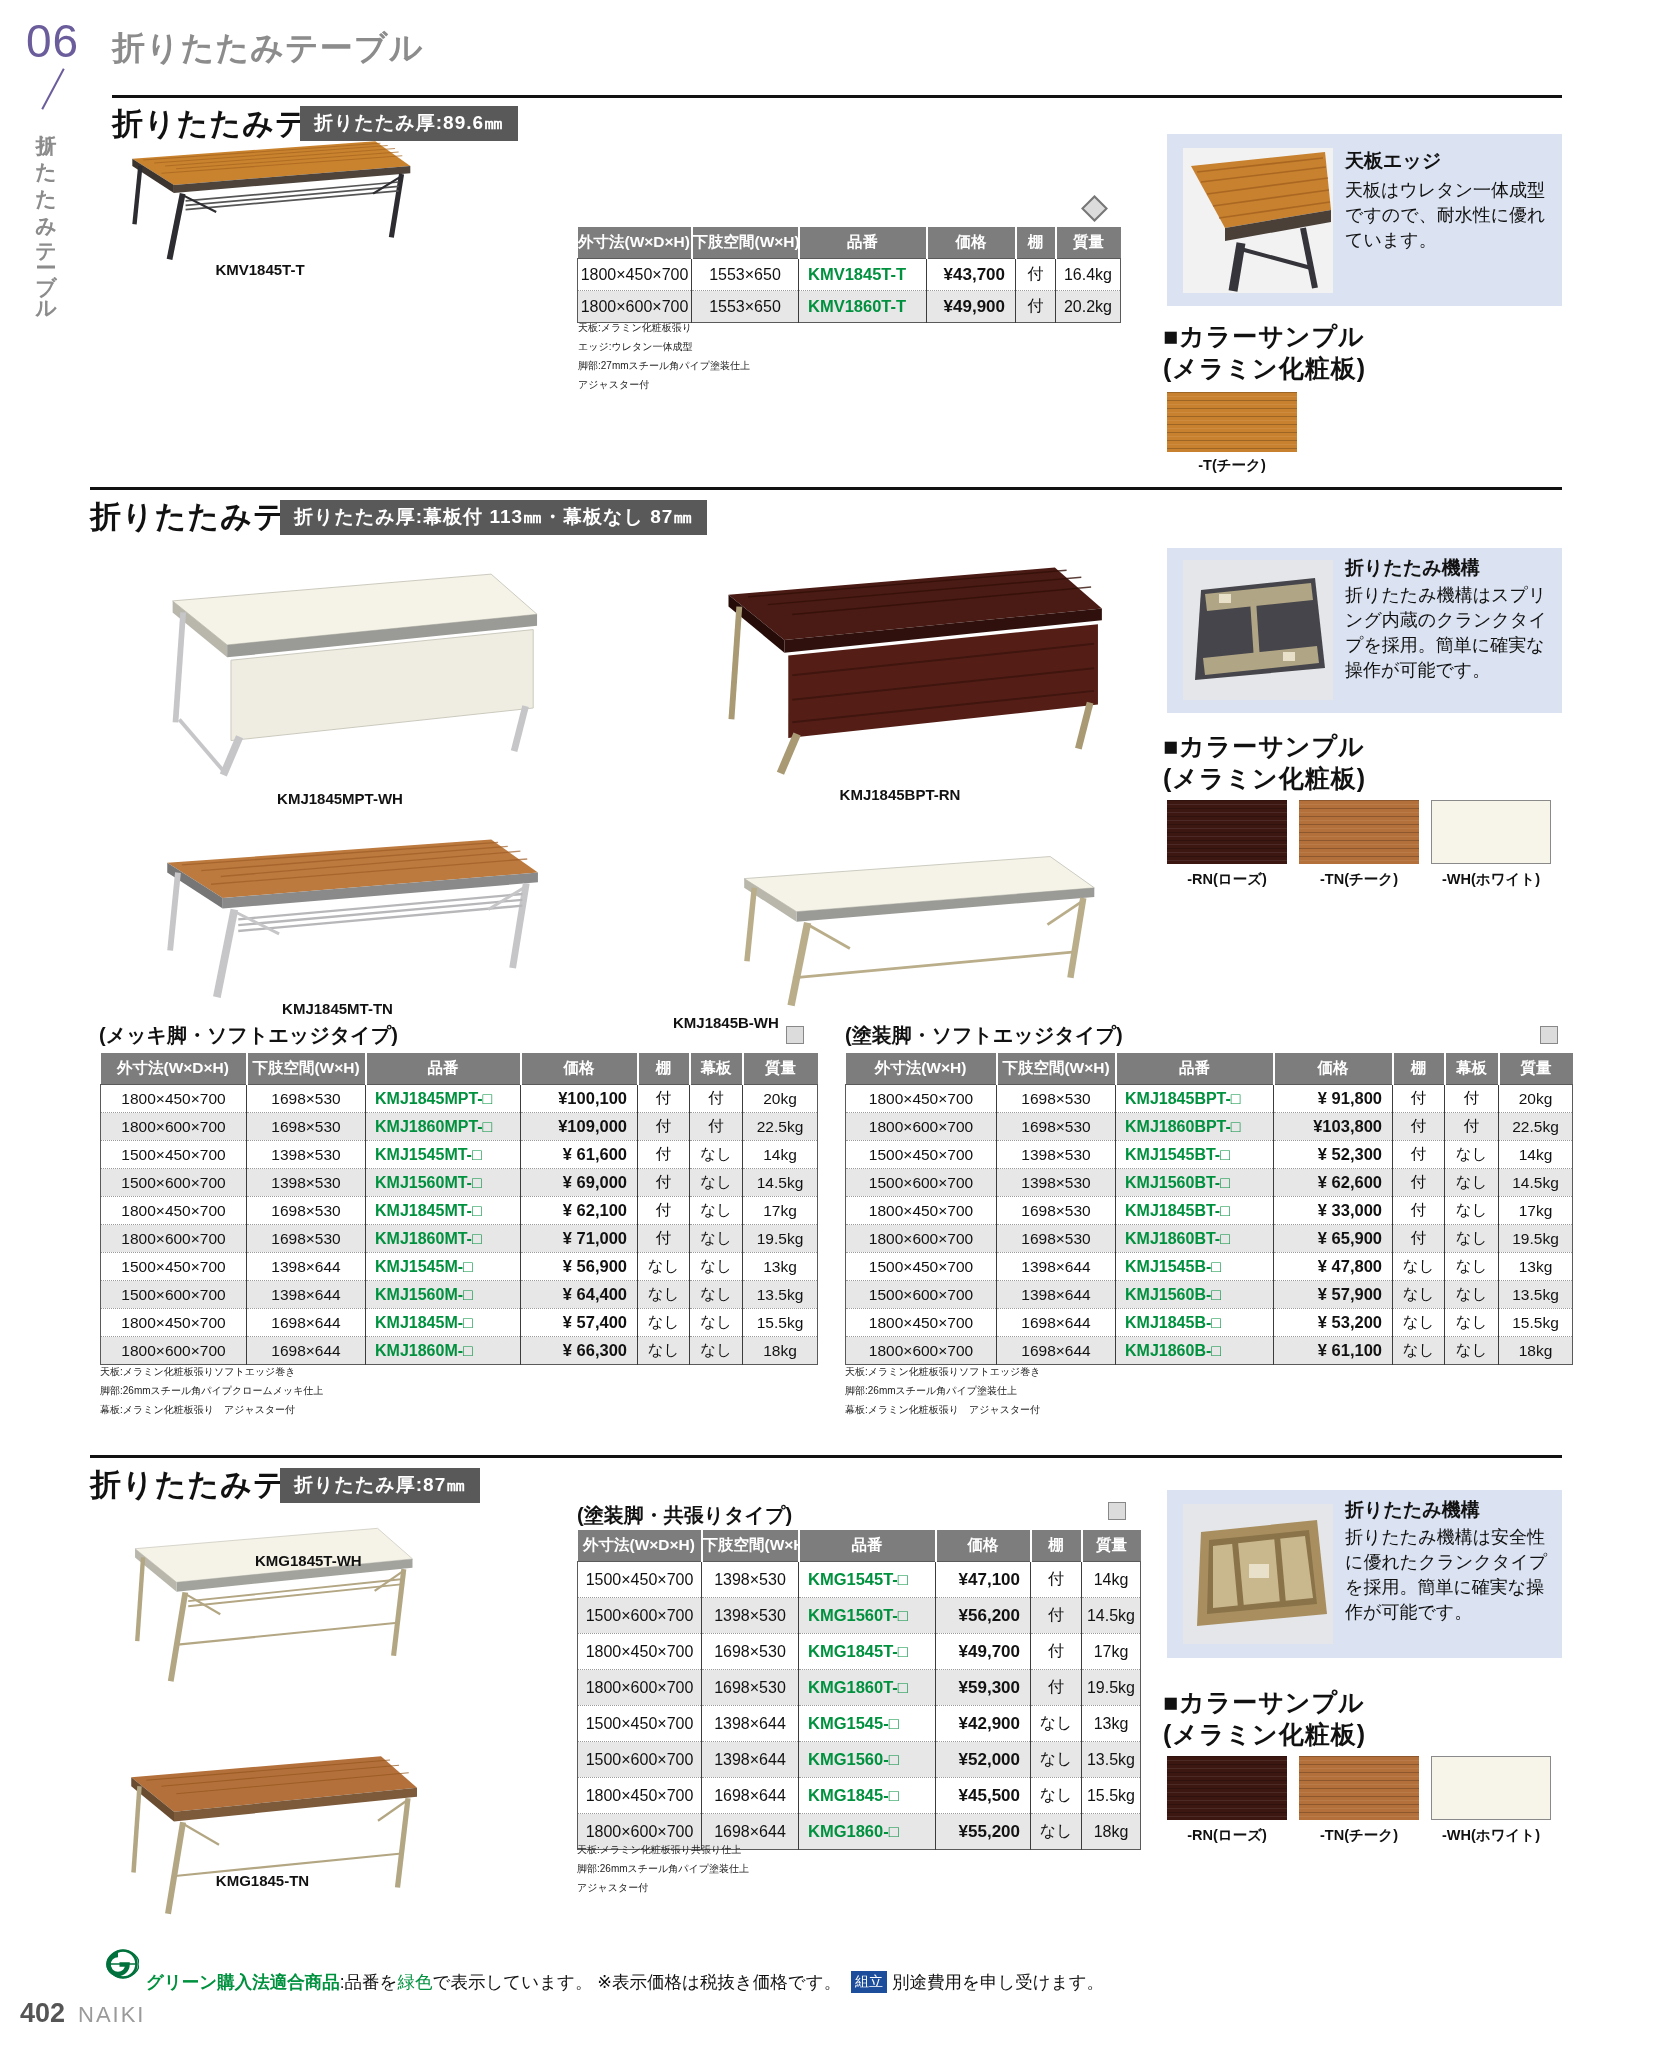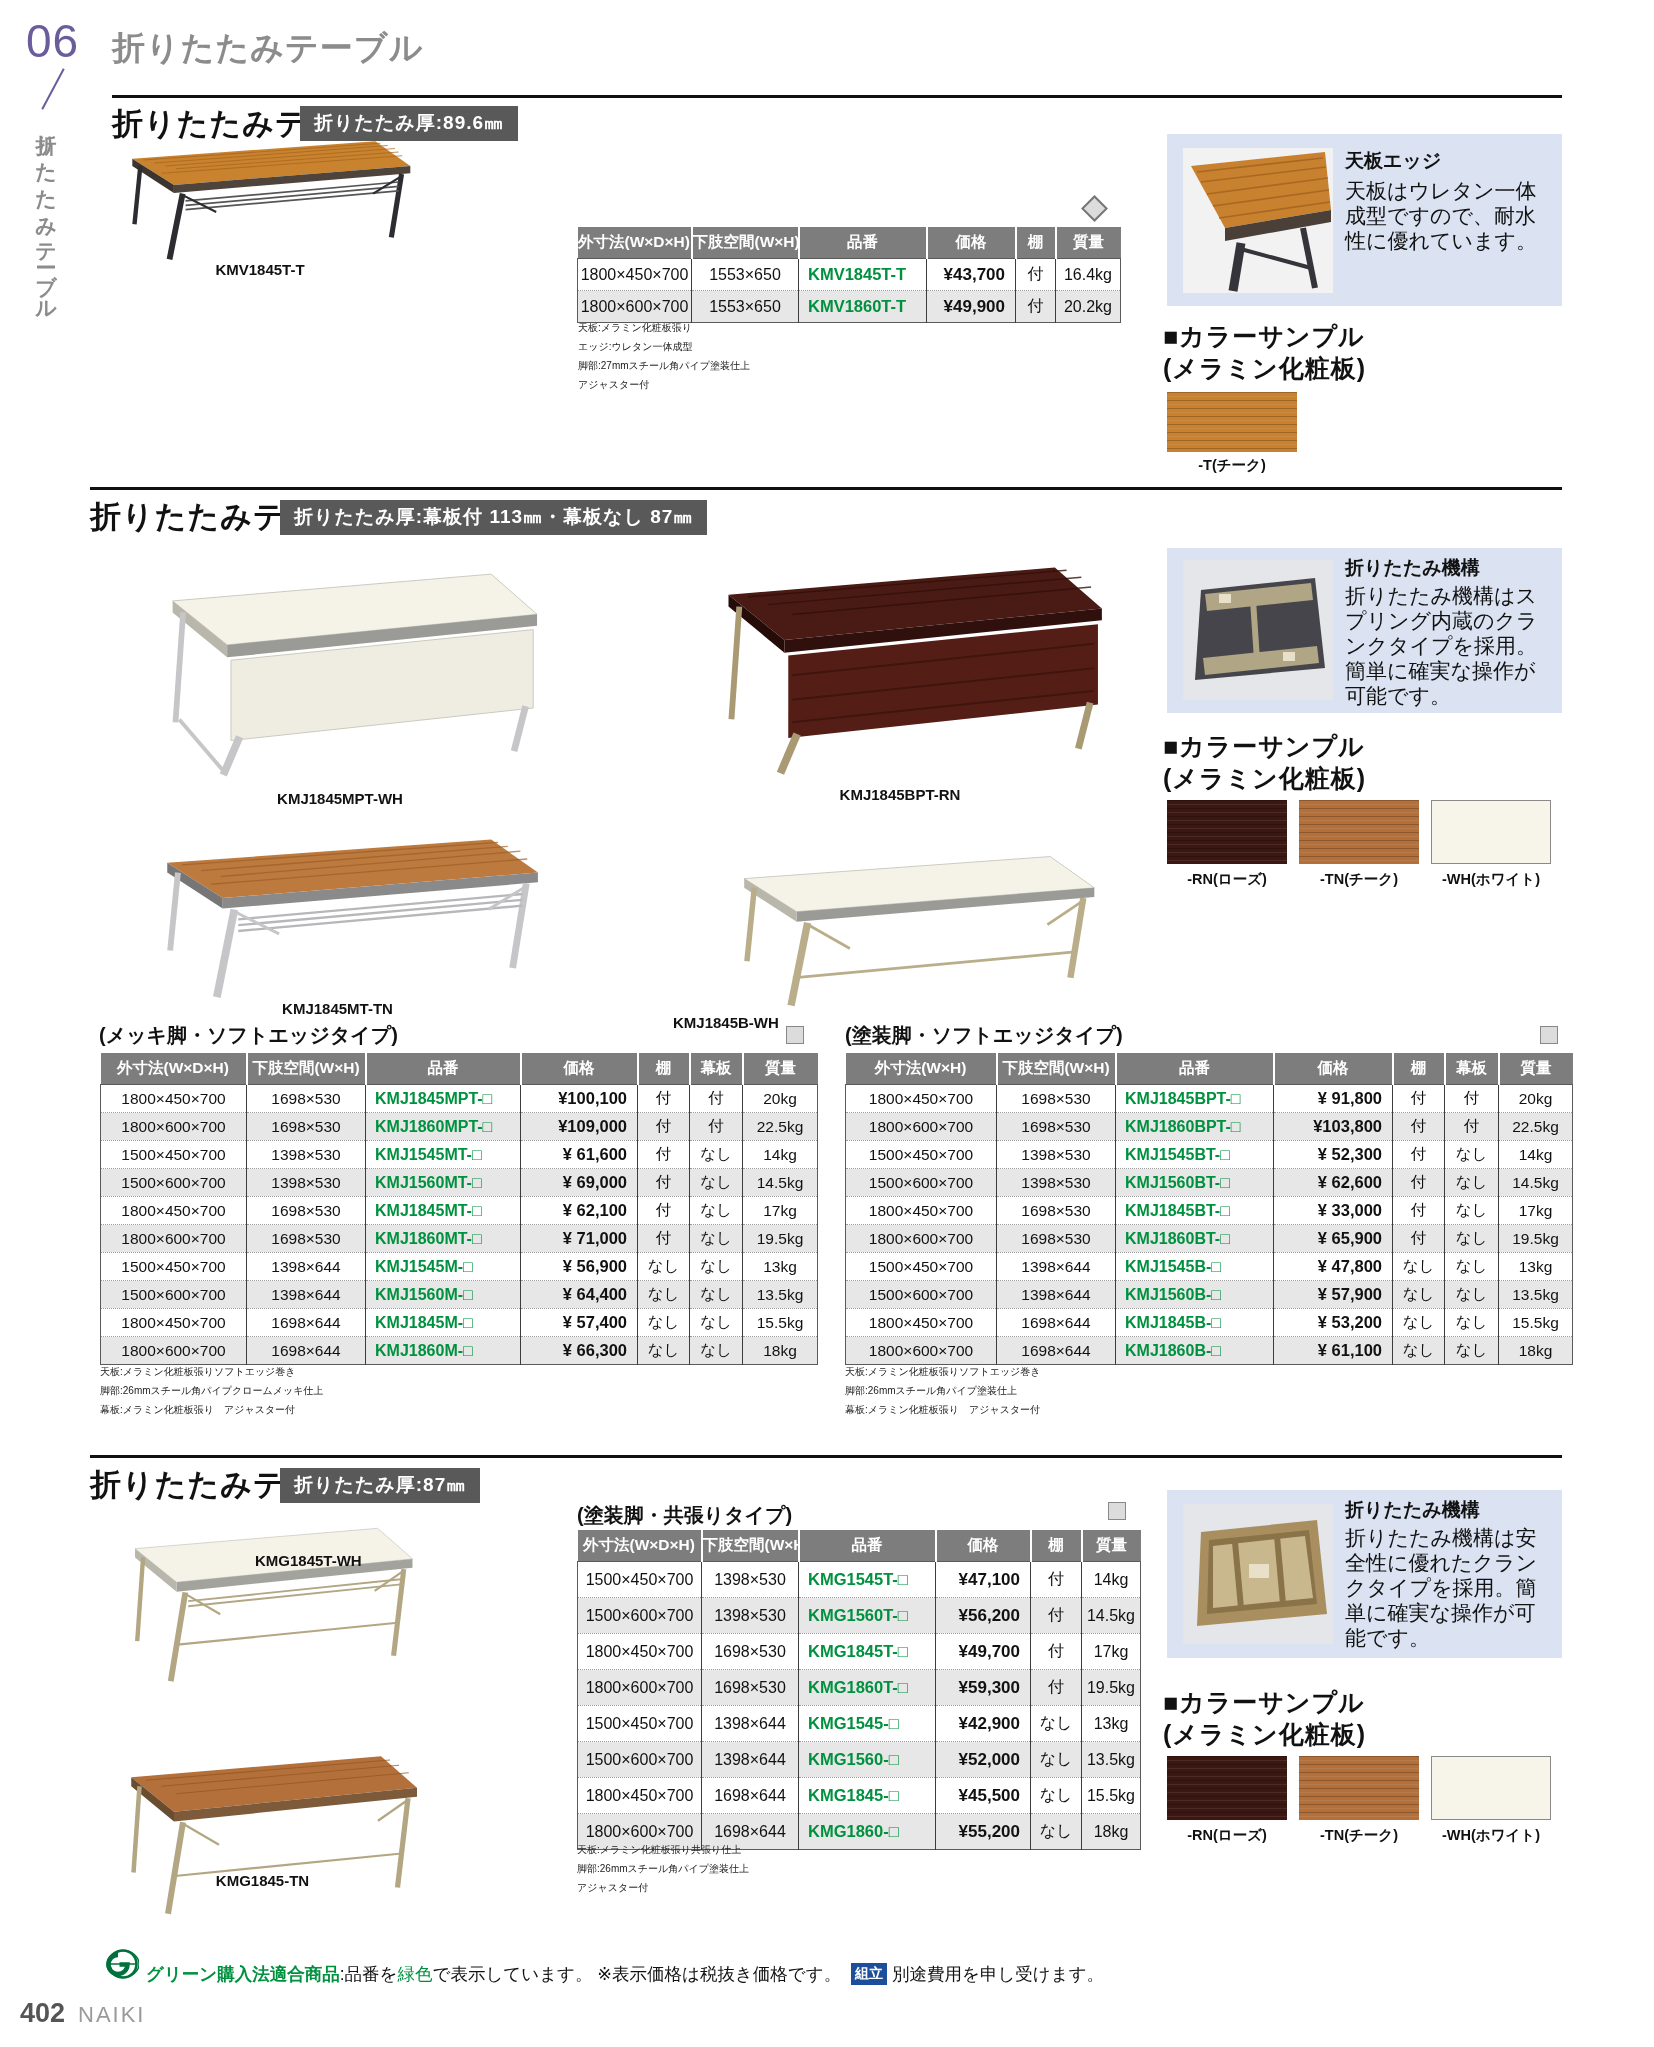--- a/index.html
+++ b/index.html
@@ -31,34 +31,34 @@
   table.spec td.price{font-weight:bold;text-align:right;padding-right:10px;font-size:17px;}
   table.tight td{padding:3px 0;font-size:15.5px;}
   table.tight td.code{font-size:16px;}
   table.tight td.price{font-size:16.5px;}
   table.tall td{padding:7px 0;}
   .notes{font-size:10px;line-height:19px;color:#222;}
   .caption{font-size:15px;font-weight:bold;color:#111;}
   
   .panel{background:#dbe3f2;}
   .panel-title{font-size:19px;font-weight:bold;}
-  .panel-body{font-size:21px;line-height:25px;}
+  .panel-body{font-size:18px;line-height:25px;}
   
   .cs-title{font-size:25px;font-weight:bold;letter-spacing:1px;}
   .swatch{box-sizing:border-box;}
   .grain{background-image:repeating-linear-gradient(180deg,rgba(0,0,0,.22) 0 1px,transparent 1px 4px,rgba(255,255,255,.08) 4px 5px,transparent 5px 8px);}
   .swatch-wh{border:1px solid #8a8a8a;}
   .swatch-cap{font-size:14.5px;font-weight:bold;text-align:center;}
   .diamond{width:15px;height:15px;background:#dcdcdc;border:2px solid #777;transform:rotate(45deg);}
   .graysq{width:16px;height:16px;background:#dcdcdc;border:1px solid #888;}
   
   .foot-text{font-size:17.5px;}
   .green{color:#00913f;}
   .greenb{color:#00913f;font-weight:bold;}
-  .asm-badge{display:inline-block;background:#1d4e9c;color:#fff;font-size:14px;font-weight:bold;padding:2px 4px;margin:8px 5px;vertical-align:2px;}
+  .asm-badge{display:inline-block;background:#1d4e9c;color:#fff;font-size:14px;font-weight:normal;padding:2px 4px;margin:16px 5px;vertical-align:2px;}
   .pgno{font-size:27px;font-weight:bold;color:#555;}
   .brand{font-size:22px;color:#9a9a9a;letter-spacing:2px;}
 </style>
 </head>
 <body>
 
 <div class="page">
 
   <div class="abs page-num" style="left:26px;top:14px;">06</div>
   <div class="abs slash" style="left:52px;top:66px;"></div>

